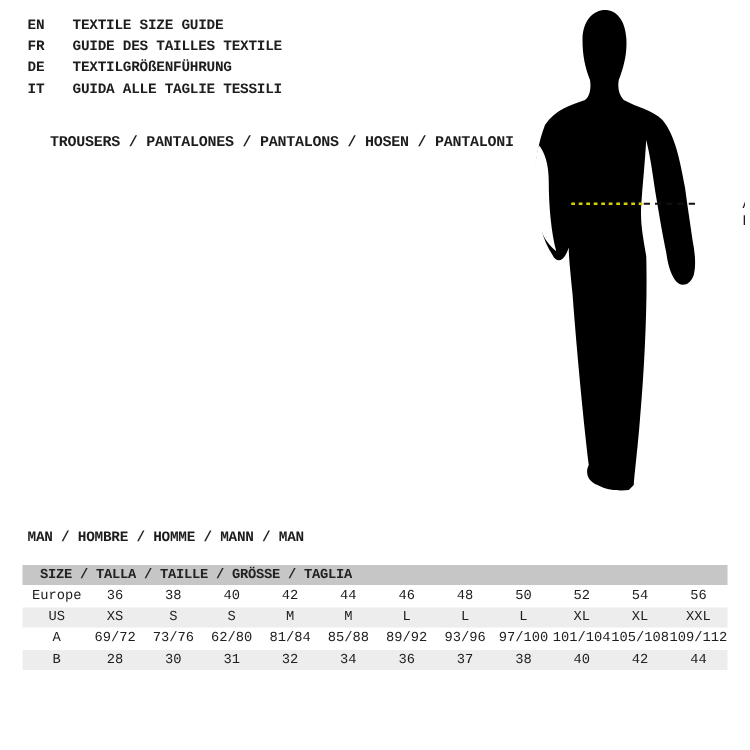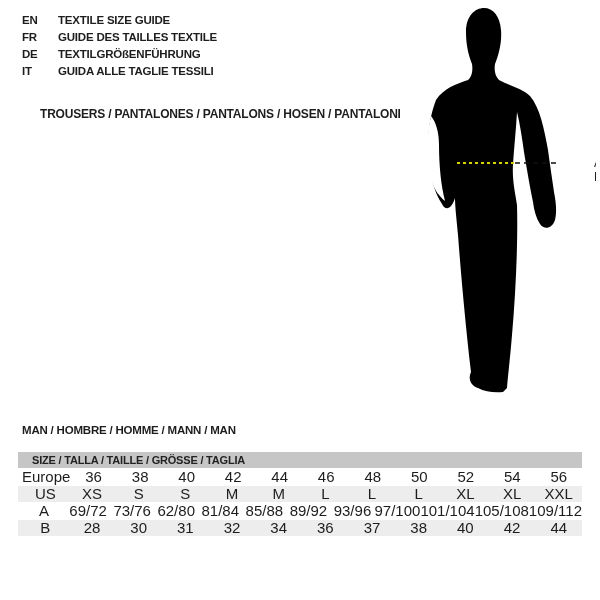--- a/index.html
+++ b/index.html
@@ -1,37 +1,37 @@
 <!DOCTYPE html>
 <html><head>
 <meta charset="utf-8">
 <style>
   * { margin:0; padding:0; box-sizing:border-box; }
   html,body { background:#fff; }
   .canvas {
     position:relative; width:596px; height:600px; background:#ffffff;
-    font-family:Liberation Sans, sans-serif; color:#1d1d1d; overflow:hidden;
+    font-family:Liberation Mono, monospace; color:#1d1d1d; overflow:hidden;
   }
   
   .lang-list { position:absolute; left:22px; top:12px; }
   .lang-row { display:flex; height:17px; line-height:17px; }
   .lang-code { width:36px; font-size:11.5px; font-weight:700; letter-spacing:-0.2px; }
   .lang-label { font-size:11.5px; font-weight:700; letter-spacing:-0.2px; white-space:nowrap; }
   
   .garment { position:absolute; left:22px; top:107px; font-size:12px; font-weight:700; letter-spacing:-0.2px; white-space:nowrap;margin-left:18px; }
   
   .figure-svg { position:absolute; left:400px; top:0px; width:200px; height:400px; }
   .ab-label { position:absolute; left:594px; top:156px; font-size:12px; font-weight:400; letter-spacing:0; }
   
   .section-heading { position:absolute; left:22px; top:424px; font-size:11.5px; font-weight:700; letter-spacing:-0.2px; }
   
   .size-table { position:absolute; left:18px; top:452px; width:564px; }
   .thead { height:16px; line-height:16px; background:#c6c6c6; font-size:11px; font-weight:700;
            padding-left:14px; letter-spacing:-0.2px; margin-bottom:1px; color:#222; }
-  .trow { display:flex; height:16px; line-height:16px; margin-top:1px; font-size:15px; }
+  .trow { display:flex; height:16px; line-height:16px; margin-top:1px; font-size:11px; }
   .trow.stripe { background:#ededed; }
   .row-label { width:60px; padding-left:4px; text-align:left; }
   .cell { flex:1; text-align:center; white-space:nowrap; }
   
   .notes { position:absolute; left:22px; top:551px; }
   .note { font-size:11px; font-weight:700; letter-spacing:-0.2px; height:18px; line-height:18px; white-space:nowrap; }
 </style>
 </head>
 <body>
 

